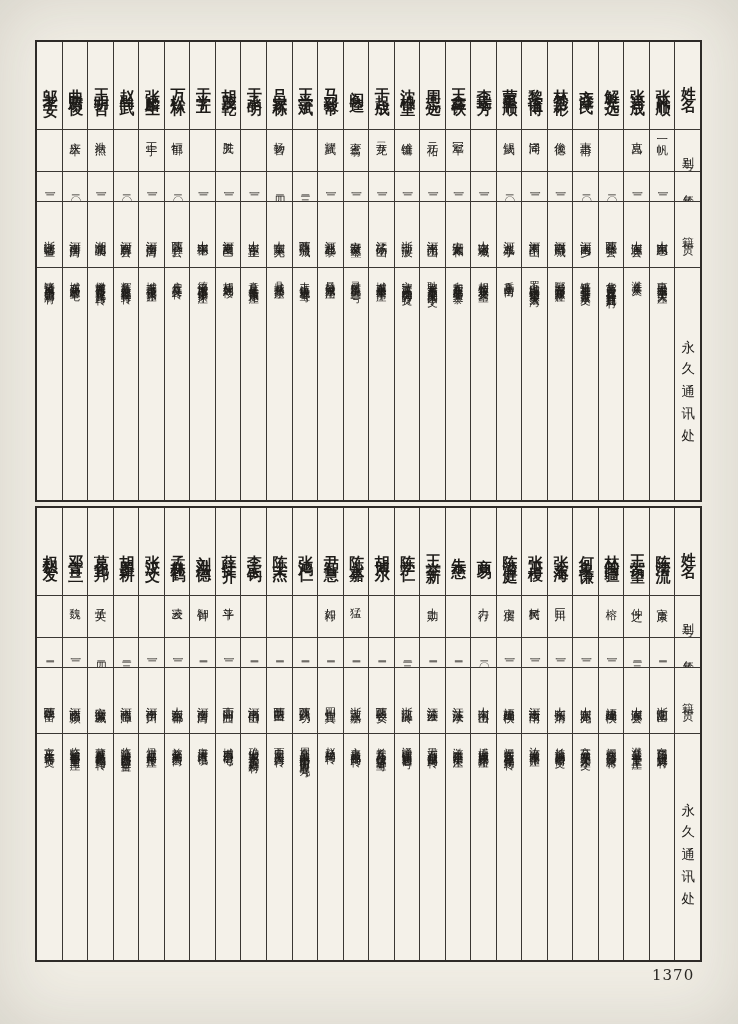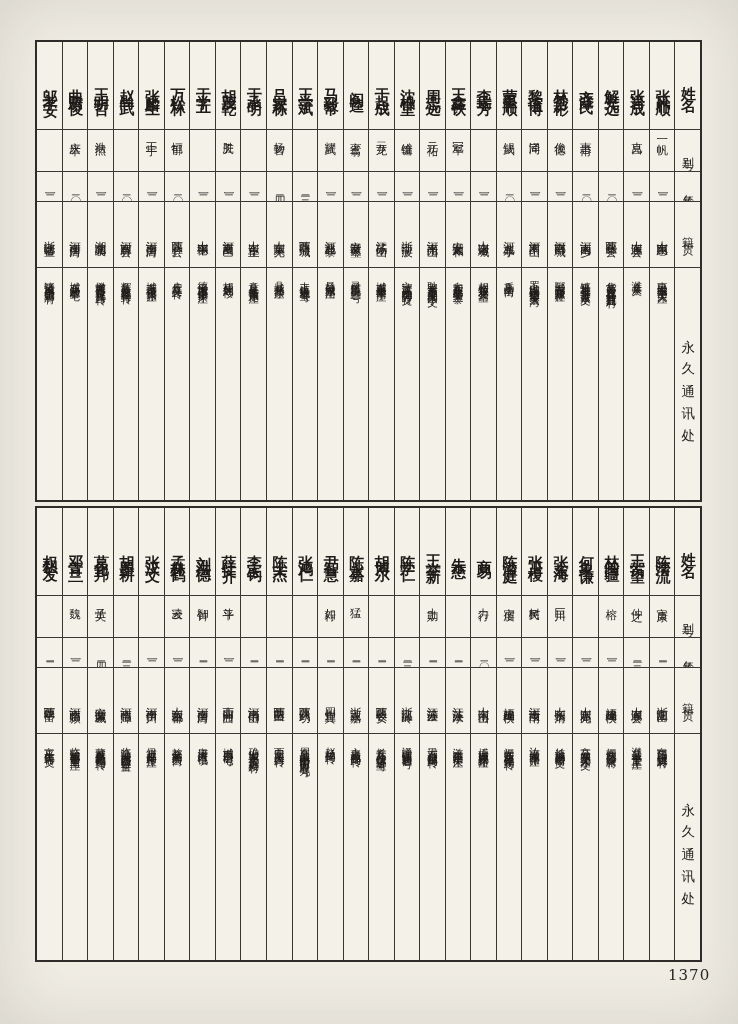--- a/index.html
+++ b/index.html
@@ -48,21 +48,21 @@
   .native-cell .vtxt{font-size:11.5px;letter-spacing:1.5px;}
   .addr-cell{flex:1;align-items:flex-start;padding-top:5px;}
   .addr-cell .vtxt{font-size:10.5px;letter-spacing:1.5px;}
   .header-col .name-cell .vtxt{letter-spacing:12px;font-weight:bold;font-size:15px;}
   .header-col .alias-cell{align-items:center;padding-top:0;}
   .header-col .alias-cell .vtxt{font-size:12px;letter-spacing:4px;}
   .header-col .native-cell .vtxt{font-size:12px;letter-spacing:8px;}
   .header-col .addr-cell{align-items:center;padding-top:0;}
   .header-col .addr-cell .vtxt{font-size:13.5px;letter-spacing:22px;}
   .pageno{
-    position:absolute;top:966px;left:668px;
+    position:absolute;top:966px;left:652px;
     font-size:15px;color:#2a2824;letter-spacing:1px;
     font-family:"DejaVu Serif","Liberation Serif",serif;
   }
 </style>
 </head>
 <body>
 
 <div class="page">
 
   <div class="sheet" id="table-top">

